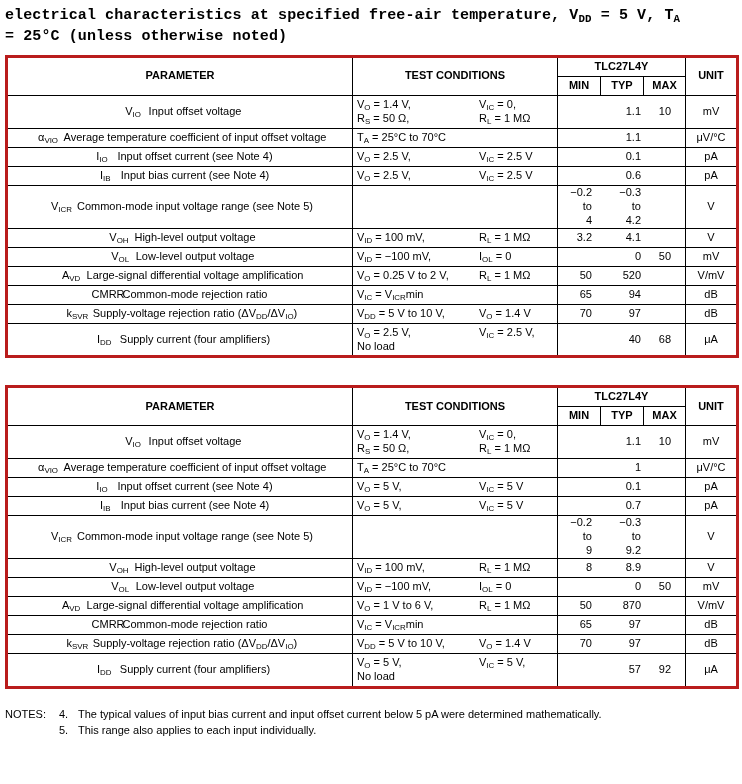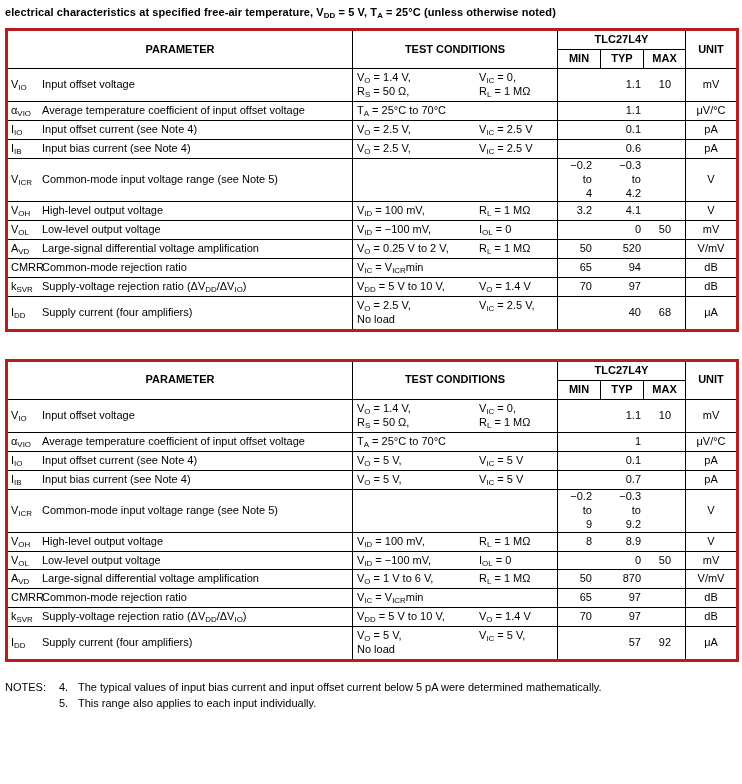--- a/index.html
+++ b/index.html
@@ -1,34 +1,34 @@
 <!DOCTYPE html>
 <html><head>
 <meta charset="utf-8">
 <style>
   * { box-sizing: border-box; }
   html, body { margin: 0; padding: 0; background: #fff; color: #000;
     font-family: "Liberation Sans", sans-serif; }
   .page { width: 742px; padding: 5px 5px 10px 5px; }
 
-  .sec-title { font-size: 11px; font-weight: bold; line-height: 1.4;
-    margin: 0 0 8px 0; max-width: 690px; letter-spacing: 0.1px; }
+  .sec-title { font-size: 15px; font-weight: bold; line-height: 1.4;
+    margin: 0 0 8px 0; max-width: 690px; letter-spacing: 0.1px; font-family: Liberation Mono, monospace; }
 
   sub { font-size: 0.72em; line-height: 0; vertical-align: -0.25em; }
 
   table.spec-table { border-collapse: collapse; table-layout: fixed;
     width: 731px; border: 3px solid #b91c1c; }
   section { margin-bottom: 27px; }
   section:last-of-type { margin-bottom: 0; }
 
   .spec-table th, .spec-table td { border: 1px solid #000; font-size: 11px;
     line-height: 1.27; padding: 2px 4px; overflow: hidden; }
   .spec-table thead th { text-align: center; font-weight: bold; padding: 2px 2px; }
 
-  td.c-param { padding-left: 3px; }
+  td.c-param { padding-left: 3px; text-align: center; }
   .sym { display: inline-block; width: 31px; vertical-align: top; white-space: nowrap; }
   .desc { white-space: nowrap; }
 
   td.c-cond { padding-left: 4px; }
   .cond-wrap { display: flex; }
   .cond-l { width: 122px; flex: 0 0 122px; }
   .cond-r { flex: 1; }
 
   td.c-values { padding: 0; }
   .vwrap { display: flex; align-items: center; width: 100%; gap: 6px; }

